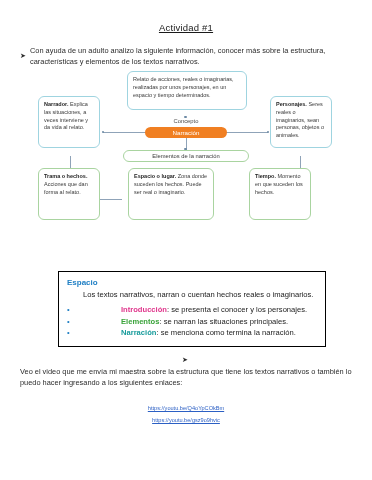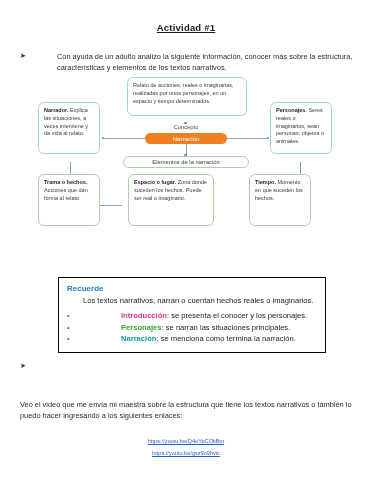--- a/index.html
+++ b/index.html
@@ -14,36 +14,35 @@
     position: relative;
     font-family: "Liberation Sans", sans-serif;
     color: #231f20;
     overflow: hidden;
   }
 
   
   .page-title {
     text-align: center;
     font-size: 9.5px;
-    font-weight: bold;
+    font-weight: normal;
     text-decoration: underline;
     letter-spacing: .2px;
-    margin: 22px 0 18px 0;
+    margin: 22px 0 12px 0;
     color: #1a1a1a;
   }
 
   
   .instruction {
     display: flex;
-    align-items: flex-start;
+    align-items: center;
     margin: 9px 18px 0 20px;
     font-size: 7.4px;
     line-height: 1.55;
     color: #2b2b2b;
-    gap: 27px;
   }
   .instruction .arrow {
     flex: 0 0 auto;
     width: 10px;
     font-size: 7px;
     line-height: 1.55;
     color: #2b2b2b;
   }
   .instruction .itext { flex: 1 1 auto; }
 
@@ -222,30 +221,30 @@
   <div class="node green" style="left:128px; top:96px; width:86px; height:52px;">
     <b>Espacio o lugar.</b><span> Zona donde suceden los hechos. Puede ser real o imaginario.</span>
   </div>
 
   <div class="node green" style="left:249px; top:96px; width:62px; height:52px;">
     <b>Tiempo.</b><span> Momento en que suceden los hechos.</span>
   </div>
 </div>
 
 <div class="recuerde">
-  <div class="rec-title">Recuerde</div>
+  <div class="rec-title">Espacio</div>
   <p class="rec-p">Los textos narrativos, narran o cuentan hechos reales o imaginarios.</p>
   <ul class="rec-list">
     <li>
       <span class="bul">•</span>
       <span><span class="term pink">Introducción</span><span>: se presenta el conocer y los personajes.</span></span>
     </li>
     <li>
       <span class="bul">•</span>
-      <span><span class="term green">Personajes</span><span>: se narran las situaciones principales.</span></span>
+      <span><span class="term green">Elementos</span><span>: se narran las situaciones principales.</span></span>
     </li>
     <li>
       <span class="bul">•</span>
       <span><span class="term teal">Narración</span><span>: se menciona como termina la narración.</span></span>
     </li>
   </ul>
 </div>
 
 <div class="instruction" style="margin-top:8px;flex-direction:column;">
   <span class="arrow">➤</span>

